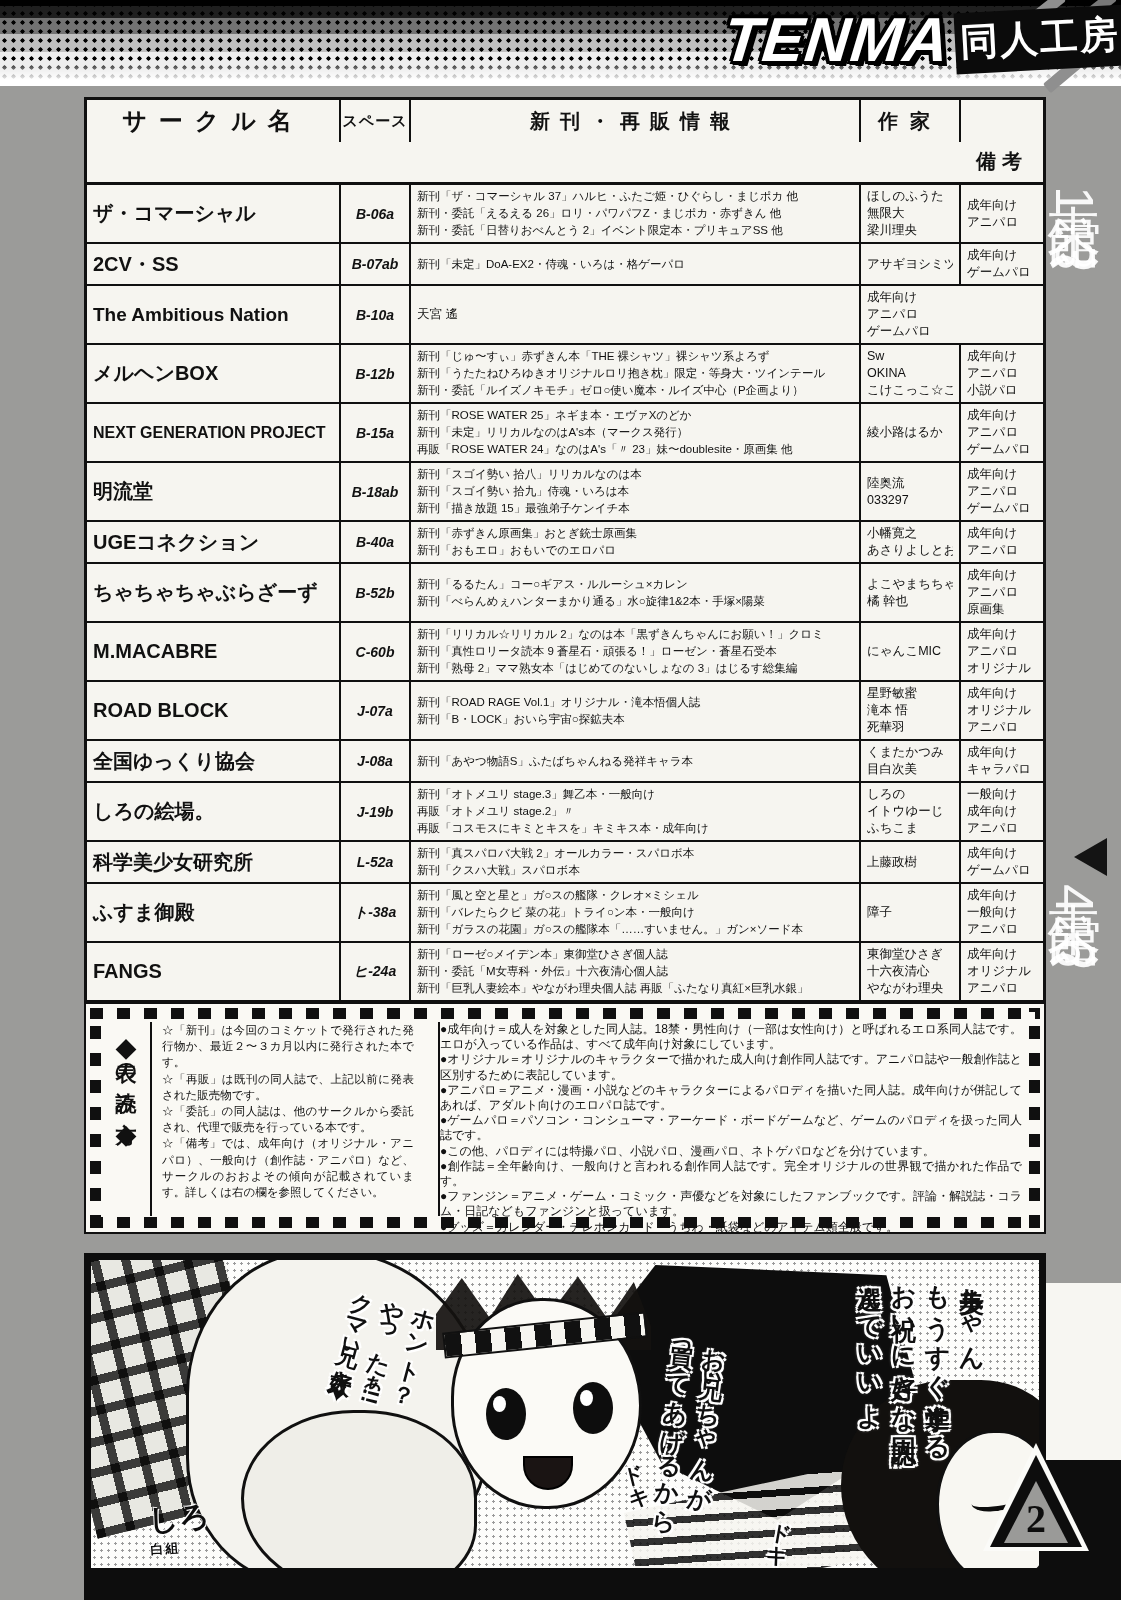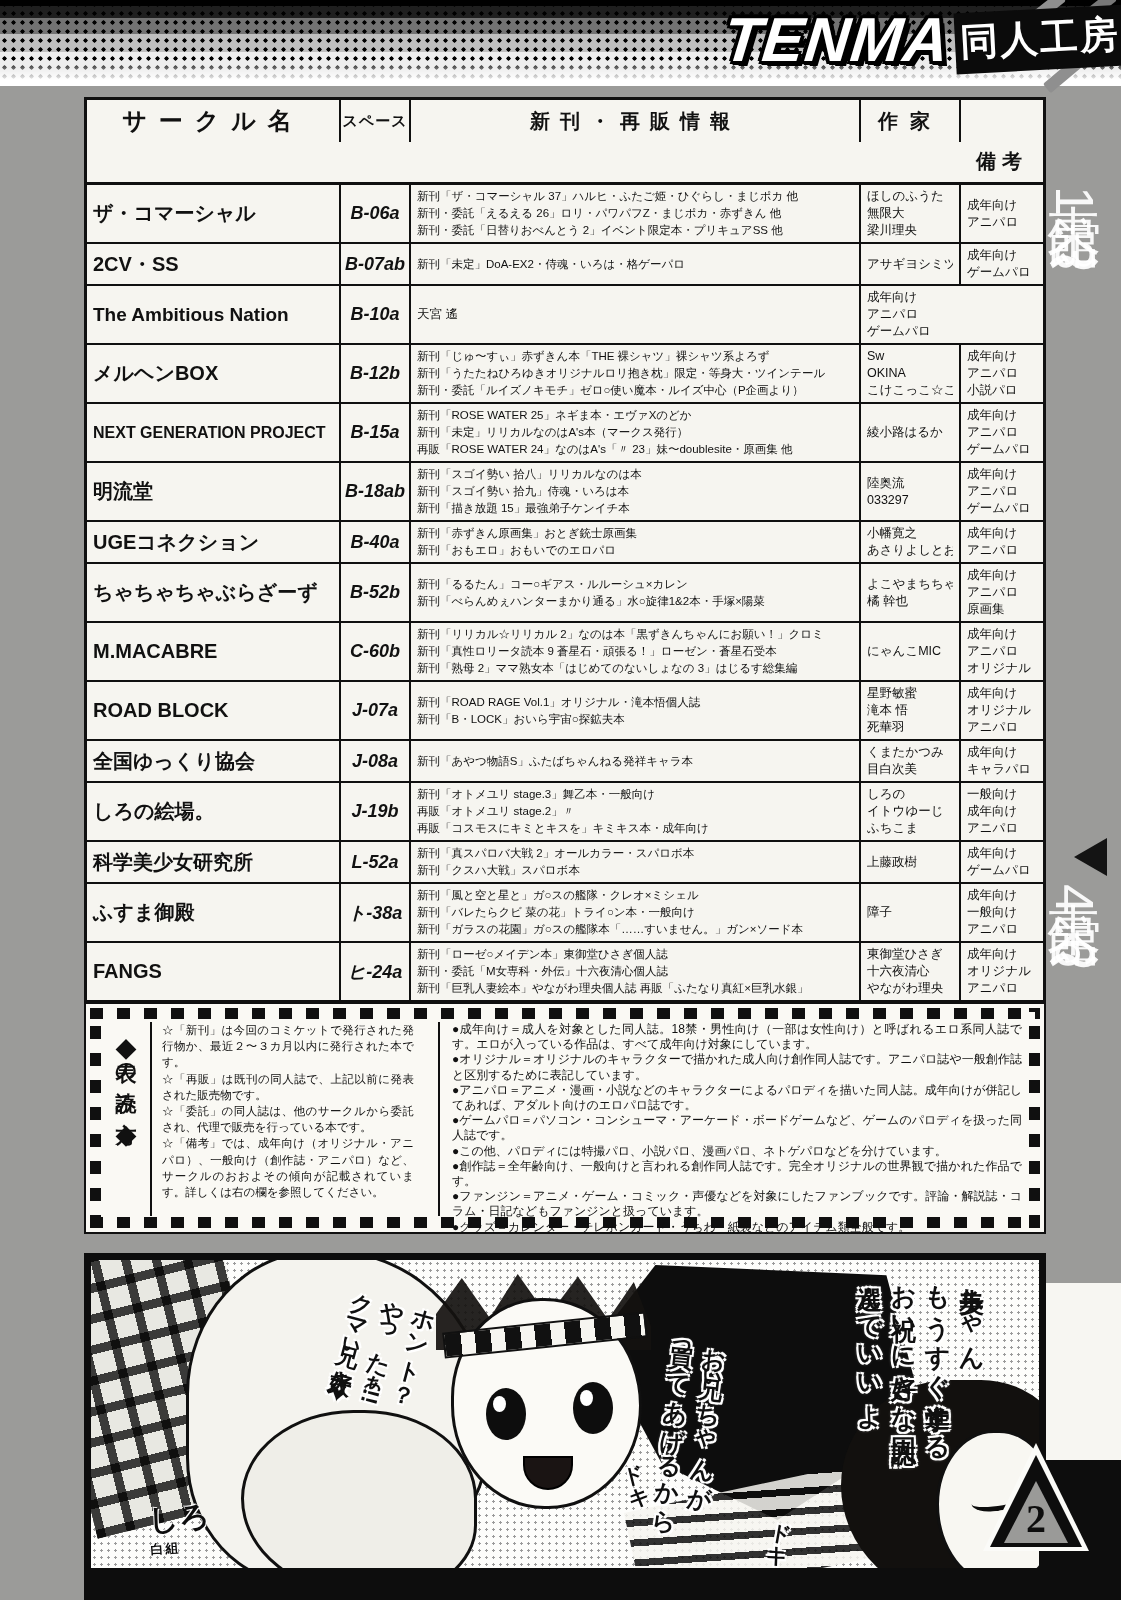--- a/index.html
+++ b/index.html
@@ -35,39 +35,39 @@
   .h-circle{font-size:24px;letter-spacing:12px;}
   .h-space{font-size:15px;letter-spacing:1px;}
   .h-info{font-size:20px;letter-spacing:10px;}
   .h-author{font-size:20px;letter-spacing:12px;}
   .h-note{font-size:20px;letter-spacing:6px;margin-top:40px;}
   .trow{border-top:2px solid #101010;}
   .trow:first-child{border-top:none;}
   .cell{border-right:2px solid #101010;padding:3px 6px;display:flex;flex-direction:column;justify-content:center;box-sizing:border-box;}
   .cell:last-child{border-right:none;}
   .c-circle .circle-name{font-size:20px;font-weight:bold;white-space:nowrap;letter-spacing:0px;}
-  .c-space{align-items:center;font-size:18px;font-weight:bold;font-style:italic;white-space:nowrap;padding:3px 2px;}
+  .c-space{align-items:center;font-size:14px;font-weight:bold;font-style:italic;white-space:nowrap;padding:3px 2px;}
   .c-info{justify-content:center;}
   .info-line{font-size:11.5px;line-height:17px;white-space:nowrap;overflow:hidden;}
   .author-line,.note-line{font-size:12.5px;line-height:17px;white-space:nowrap;overflow:hidden;}
 
   
   .legend{position:absolute;left:84px;top:1002px;width:962px;height:232px;background:#faf9f4;
     border:2px solid #101010;box-sizing:border-box;}
   .chk{position:absolute;background:repeating-linear-gradient(90deg,#101010 0 13px,transparent 13px 27px);}
   .chk.top{left:4px;right:4px;top:4px;height:11px;}
   .chk.bottom{left:4px;right:4px;bottom:4px;height:11px;}
   .chk.left{top:4px;bottom:4px;left:4px;width:11px;background:repeating-linear-gradient(0deg,#101010 0 13px,transparent 13px 27px);}
   .chk.right{top:4px;bottom:4px;right:4px;width:11px;background:repeating-linear-gradient(0deg,#101010 0 13px,transparent 13px 27px);}
   .legend-inner{position:absolute;left:24px;right:22px;top:18px;bottom:16px;display:flex;}
   .legend-title{writing-mode:vertical-rl;text-orientation:mixed;font-size:21px;font-weight:bold;
     letter-spacing:3px;padding:0 10px 0 2px;border-right:2px solid #101010;margin-right:10px;}
   .legend-left{width:252px;border-right:2px solid #101010;padding-right:24px;}
   .legend-left p{margin:0;font-size:11.5px;line-height:16.2px;text-align:justify;}
-  .legend-right{flex:1;padding-left:12px;}
+  .legend-right{flex:1;}
   .legend-right p{margin:0;font-size:12px;line-height:15.2px;text-align:justify;}
 
   
   .v-label{position:absolute;writing-mode:vertical-rl;text-orientation:mixed;color:rgba(255,255,255,.93);
     font-size:54px;letter-spacing:12px;line-height:1;}
   .v-label.top{left:1048px;top:162px;}
   .v-label.bottom{left:1048px;top:860px;}
   .arrow-left{position:absolute;left:1074px;top:838px;width:0;height:0;
     border-top:19px solid transparent;border-bottom:19px solid transparent;border-right:33px solid #141414;}
   .white-box{position:absolute;left:1046px;top:1283px;width:75px;height:180px;background:#f7f6f2;}

